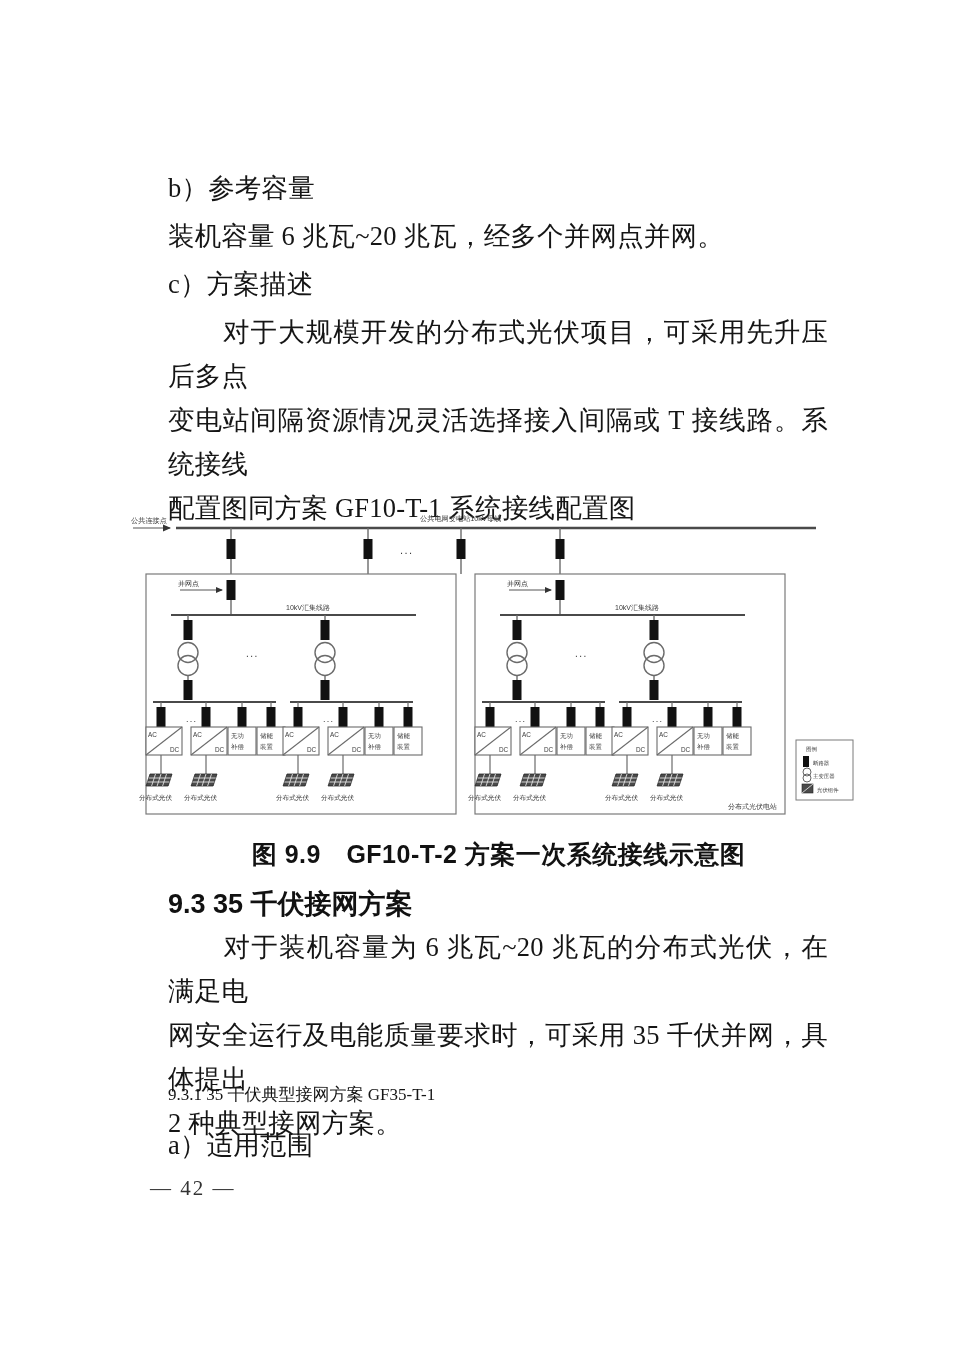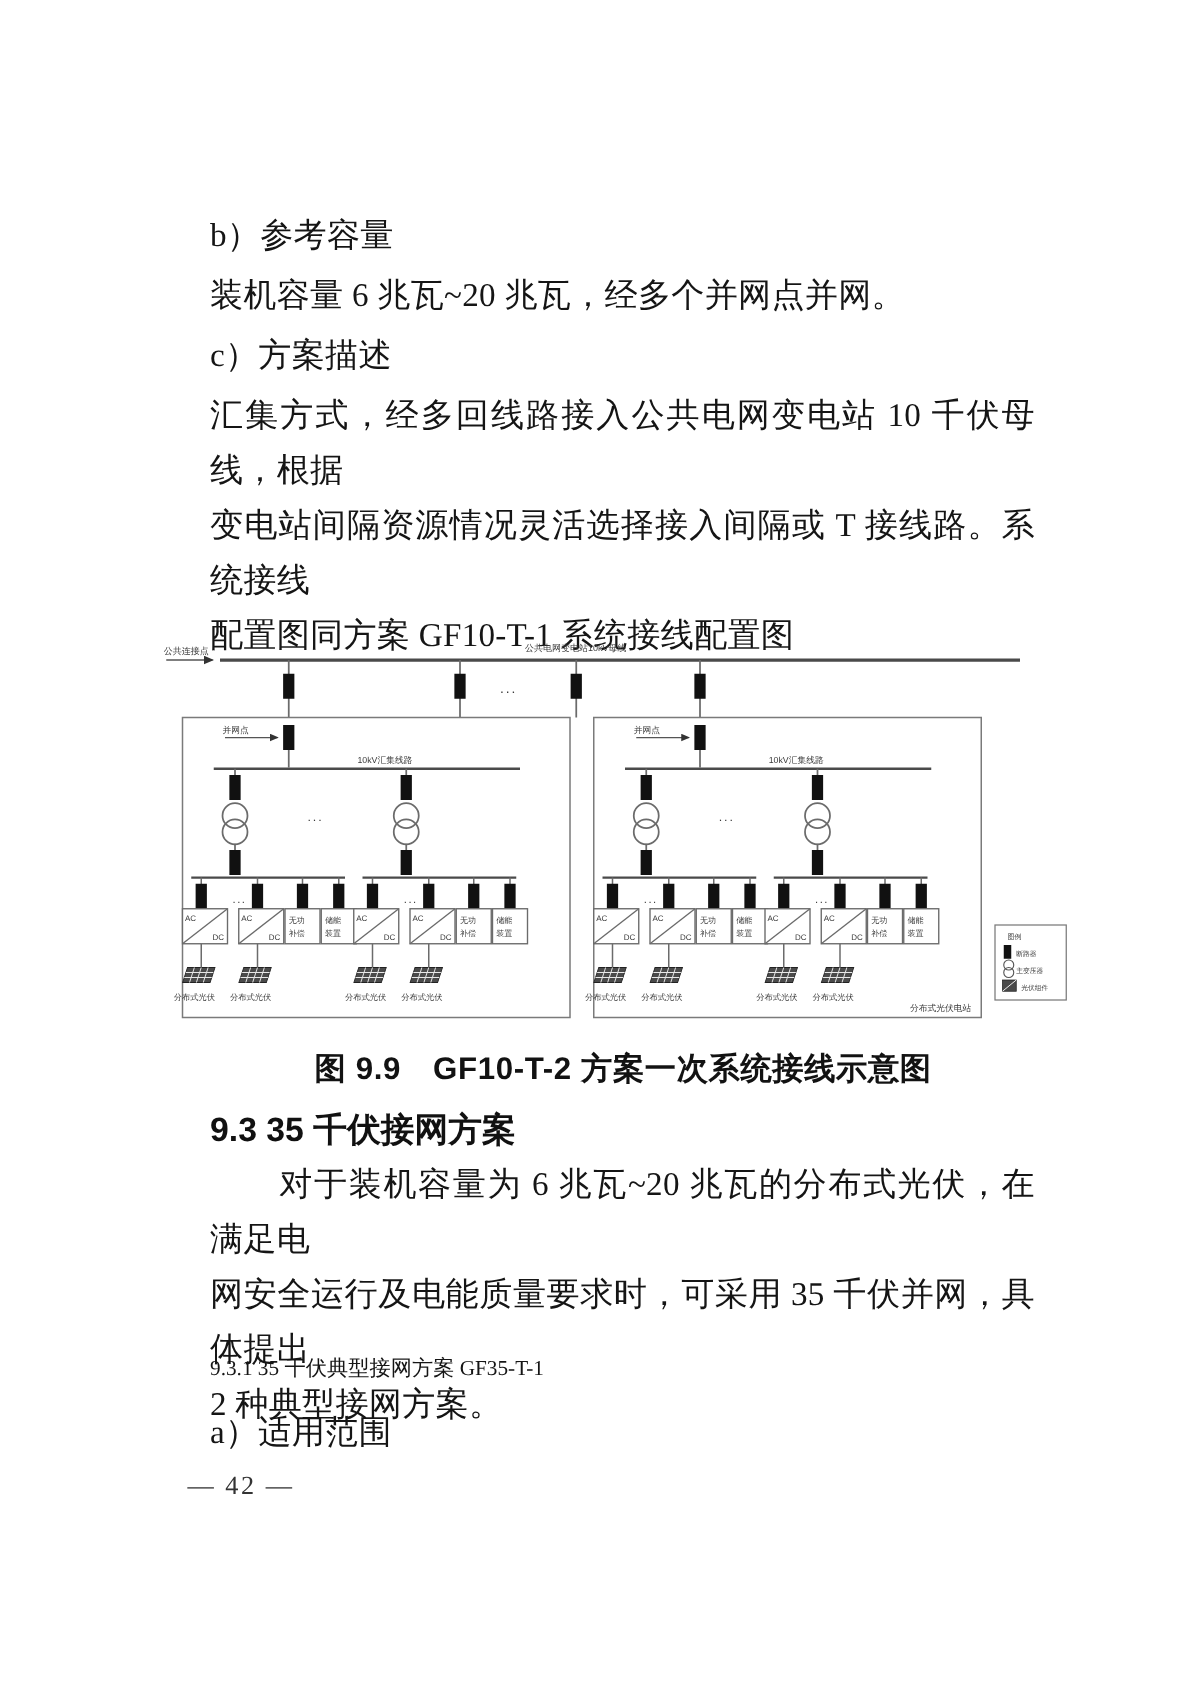--- a/index.html
+++ b/index.html
@@ -86,21 +86,21 @@
 
   <div class="body-text" style="top:214px;">
     <p class="para">装机容量 6 兆瓦~20 兆瓦，经多个并网点并网。</p>
   </div>
 
   <div class="body-text" style="top:262px;">
     <p class="para">c）方案描述</p>
   </div>
 
   <div class="body-text" style="top:310px;">
-    <p class="para line">汇集方式，经多回线路接入公共电网变电站 10 千伏母线，根据</p>
+    <p class="para line">　　对于大规模开发的分布式光伏项目，可采用先升压后多点</p>
     <p class="para line">变电站间隔资源情况灵活选择接入间隔或 T 接线路。系统接线</p>
     <p class="para line">配置图同方案 GF10-T-1 系统接线配置图</p>
   </div>
 
   <div class="figure">
     <svg class="fig-svg" viewBox="0 0 730 318" xmlns="http://www.w3.org/2000/svg">
       <defs>
         <marker id="arr" markerWidth="7" markerHeight="7" refX="6" refY="3" orient="auto">
           <path d="M0,0 L7,3 L0,6 Z" fill="#333"></path>
         </marker>

